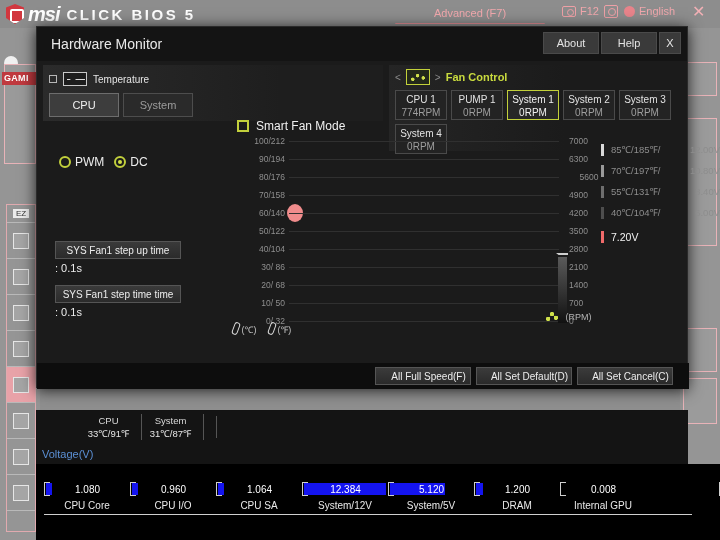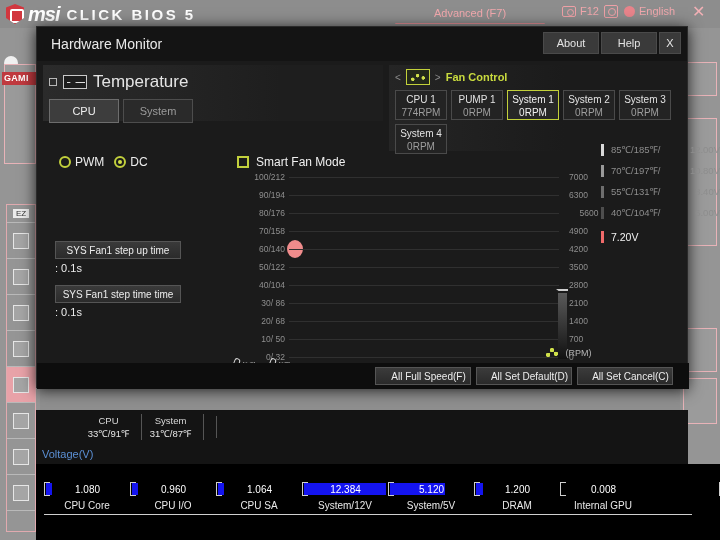--- a/index.html
+++ b/index.html
@@ -151,21 +151,21 @@
   .temp-head{ display:flex; align-items:center; gap:6px; padding:7px 0 0 6px; }
   .temp-ico{
     width:24px;height:14px;border:1px solid #c9c9c9;position:relative;background:#1d1d1d;
   }
   .temp-ico::after{
     content:""; position:absolute; left:3px; top:6px; width:18px; height:4px;
     border-top:1px solid #dcdcdc;
     clip-path:polygon(0 0,18% 0,25% 100%,40% 100%,48% 0,100% 0,100% 100%,0 100%);
   }
   .temp-chk{ width:8px;height:8px;border:1px solid #b7b7b7; }
-  .temp-label{ font-size:17px; color:#e4e4e4; }
+  .temp-label{ font-size:10px; color:#e4e4e4; }
   .temp-tabs{ display:flex; gap:4px; margin:7px 0 0 6px; }
   .ttab{
     width:70px; height:24px; line-height:22px; text-align:center; font-size:11px;
     border:1px solid #4d4d4d; background:#2a2a2a; color:#9b9b9b; cursor:pointer;
   }
   .ttab.active{ background:#3d3d3d; color:#efefef; border-color:#6d6d6d; }
 
   
   .fan-block{
     position:absolute; left:352px; top:4px; width:292px; height:86px;
@@ -211,21 +211,21 @@
     margin:0 0 0 12px; width:126px; height:18px; line-height:17px;
     background:linear-gradient(180deg,#3a3a3a,#2b2b2b);
     border:1px solid #555; font-size:10px; text-align:center; color:#ededed;
     cursor:pointer;
   }
   .stepval{ margin:3px 0 0 12px; font-size:11px; color:#ededed; }
   .sp1{ margin-top:72px; }
   .sp2{ margin-top:11px; }
 
   
-  .graph-wrap{ position:absolute; left:196px; top:58px; width:450px; height:260px;margin-top:36px; }
+  .graph-wrap{ position:absolute; left:196px; top:58px; width:450px; height:260px; }
   .smart-row{ display:flex; align-items:center; gap:7px; margin-left:4px; }
   .smart-chk{ width:12px;height:12px;border:2px solid #c2d03c;background:#1b1b1b;cursor:pointer; }
   .smart-lab{ font-size:12px; color:#f0f0f0; }
 
   .plot-area{ position:absolute; left:0; top:22px; width:450px; height:200px; }
   .yaxis-l{ position:absolute; left:0; top:0; width:52px; height:180px; }
   .yaxis-r{ position:absolute; left:330px; top:0; width:46px; height:180px; }
   .ytick{
     position:absolute; width:100%; font-size:8.5px; color:#8f8f8f;
     text-align:right; transform:translateY(-50%);

